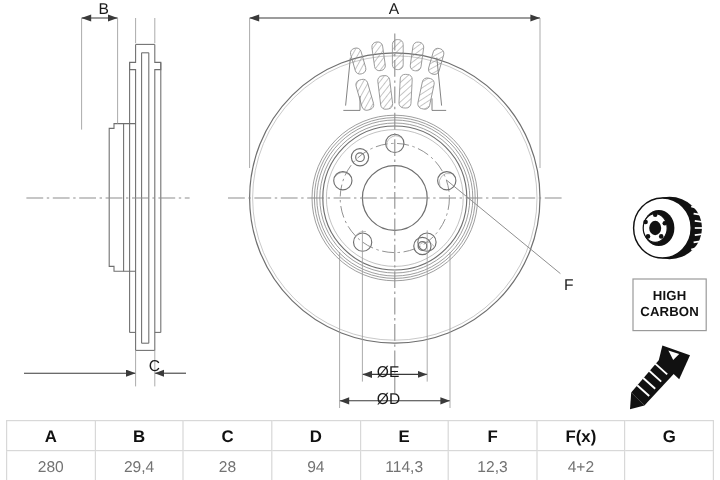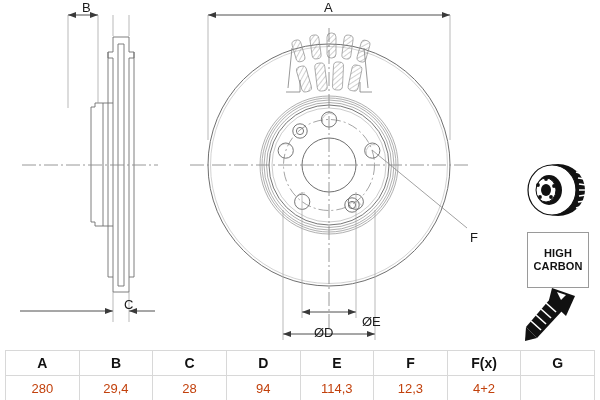--- a/index.html
+++ b/index.html
@@ -39,21 +39,21 @@
     white-space: nowrap;
     line-height: 1;
   }
 
   
   #high-carbon-badge {
     position: absolute;
     left: 527px;
     top: 232px;
     width: 62px;
-    height: 56px;
+    height: 44px;
     border: 1px solid #9a9a9a;
     background: #ffffff;
     display: flex;
     flex-direction: column;
     align-items: center;
     justify-content: center;
     box-sizing: border-box;
   }
   #high-carbon-badge span {
     font-family: "Liberation Sans", sans-serif;
@@ -82,21 +82,21 @@
     background: #ffffff;
   }
   #spec-table tr.header-row td {
     font-size: 14px;
     font-weight: bold;
     color: #111111;
   }
   #spec-table tr.value-row td {
     font-size: 13px;
     font-weight: normal;
-    color: #c2410c;
+    color: #737373;
   }
 </style>
 </head>
 <body>
 
 <div id="stage">
 
   <svg class="svg-layer" viewBox="0 0 600 400">
     <defs>
       <pattern id="vaneHatch" width="4" height="4" patternTransform="rotate(45)" patternUnits="userSpaceOnUse">
@@ -287,21 +287,21 @@
   </svg>
 
   <div class="dim-label" style="left:82px; top:1px;">B</div>
 
   <div class="dim-label" style="left:124px; top:298px;">C</div>
 
   <div class="dim-label" style="left:324px; top:1px;">A</div>
 
   <div class="dim-label" style="left:314px; top:295px;margin-top:31px;">ØD</div>
 
-  <div class="dim-label" style="left:314px; top:315px;margin-left:48px;">ØE</div>
+  <div class="dim-label" style="left:314px; top:303px;">ØE</div>
 
   <div class="dim-label" style="left:470px; top:231px;">F</div>
 
   <div id="high-carbon-badge">
     <span>HIGH</span>
     <span>CARBON</span>
   </div>
 
   <table id="spec-table">
     <tbody>

